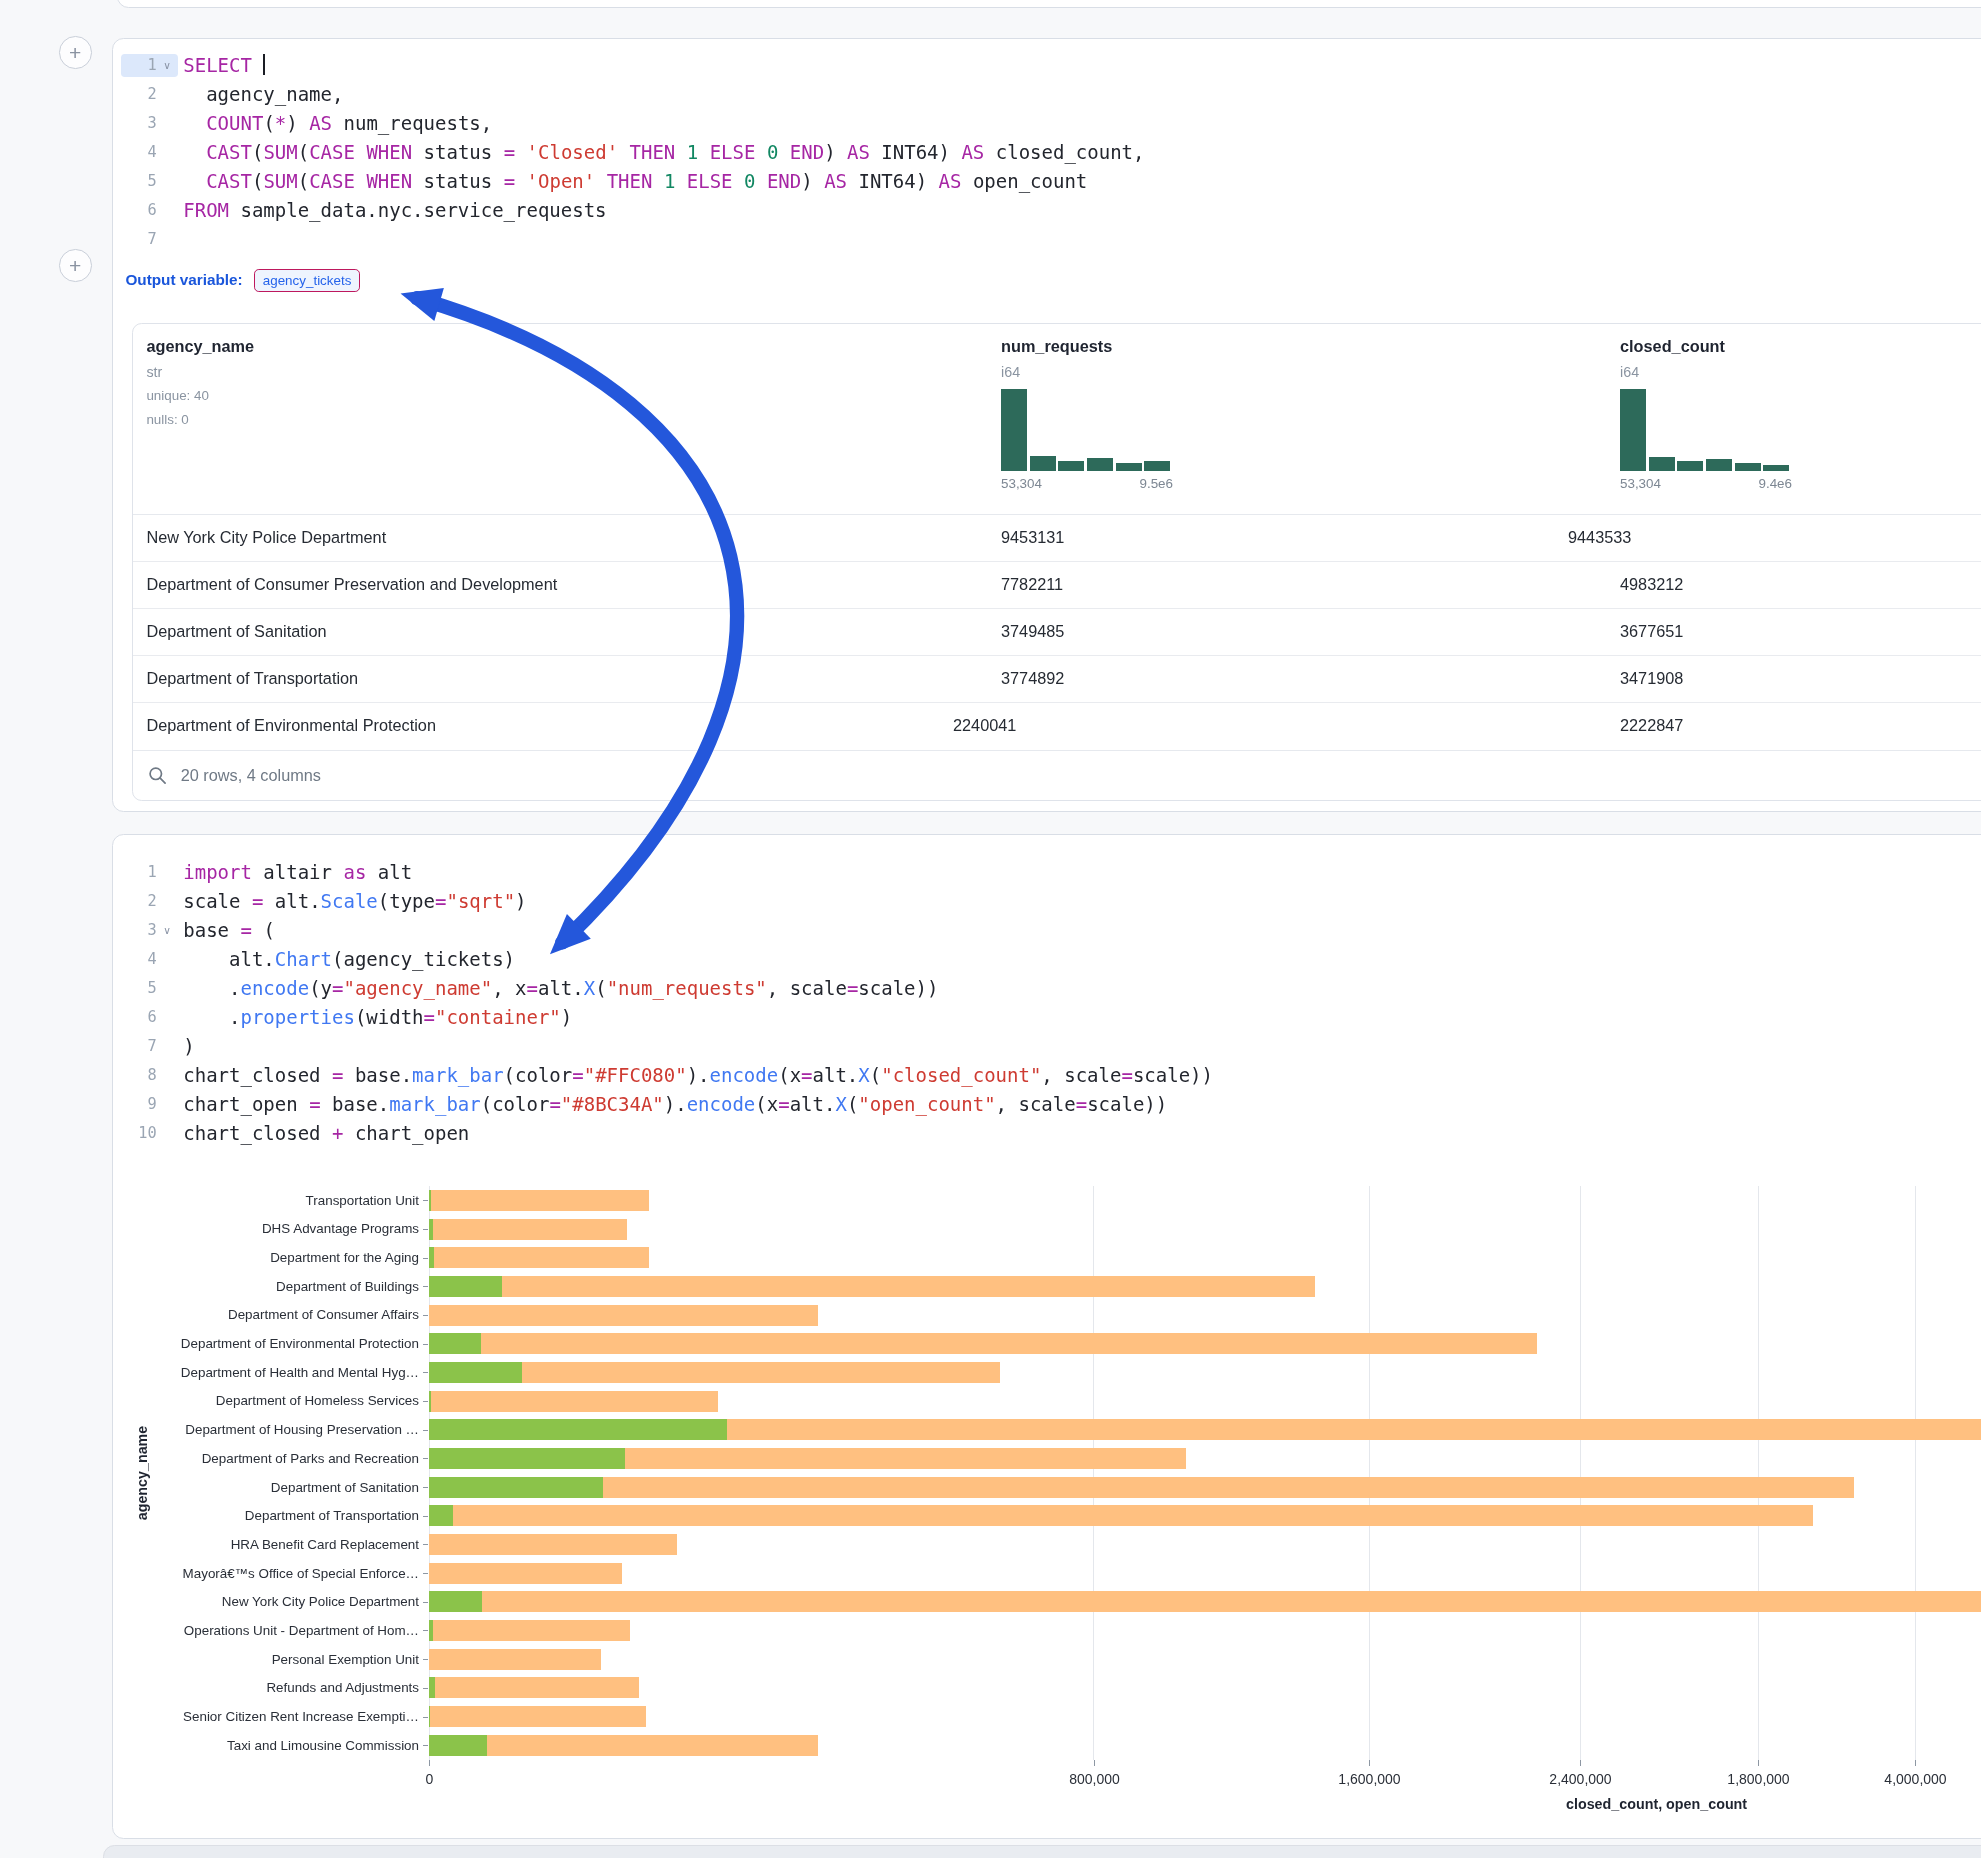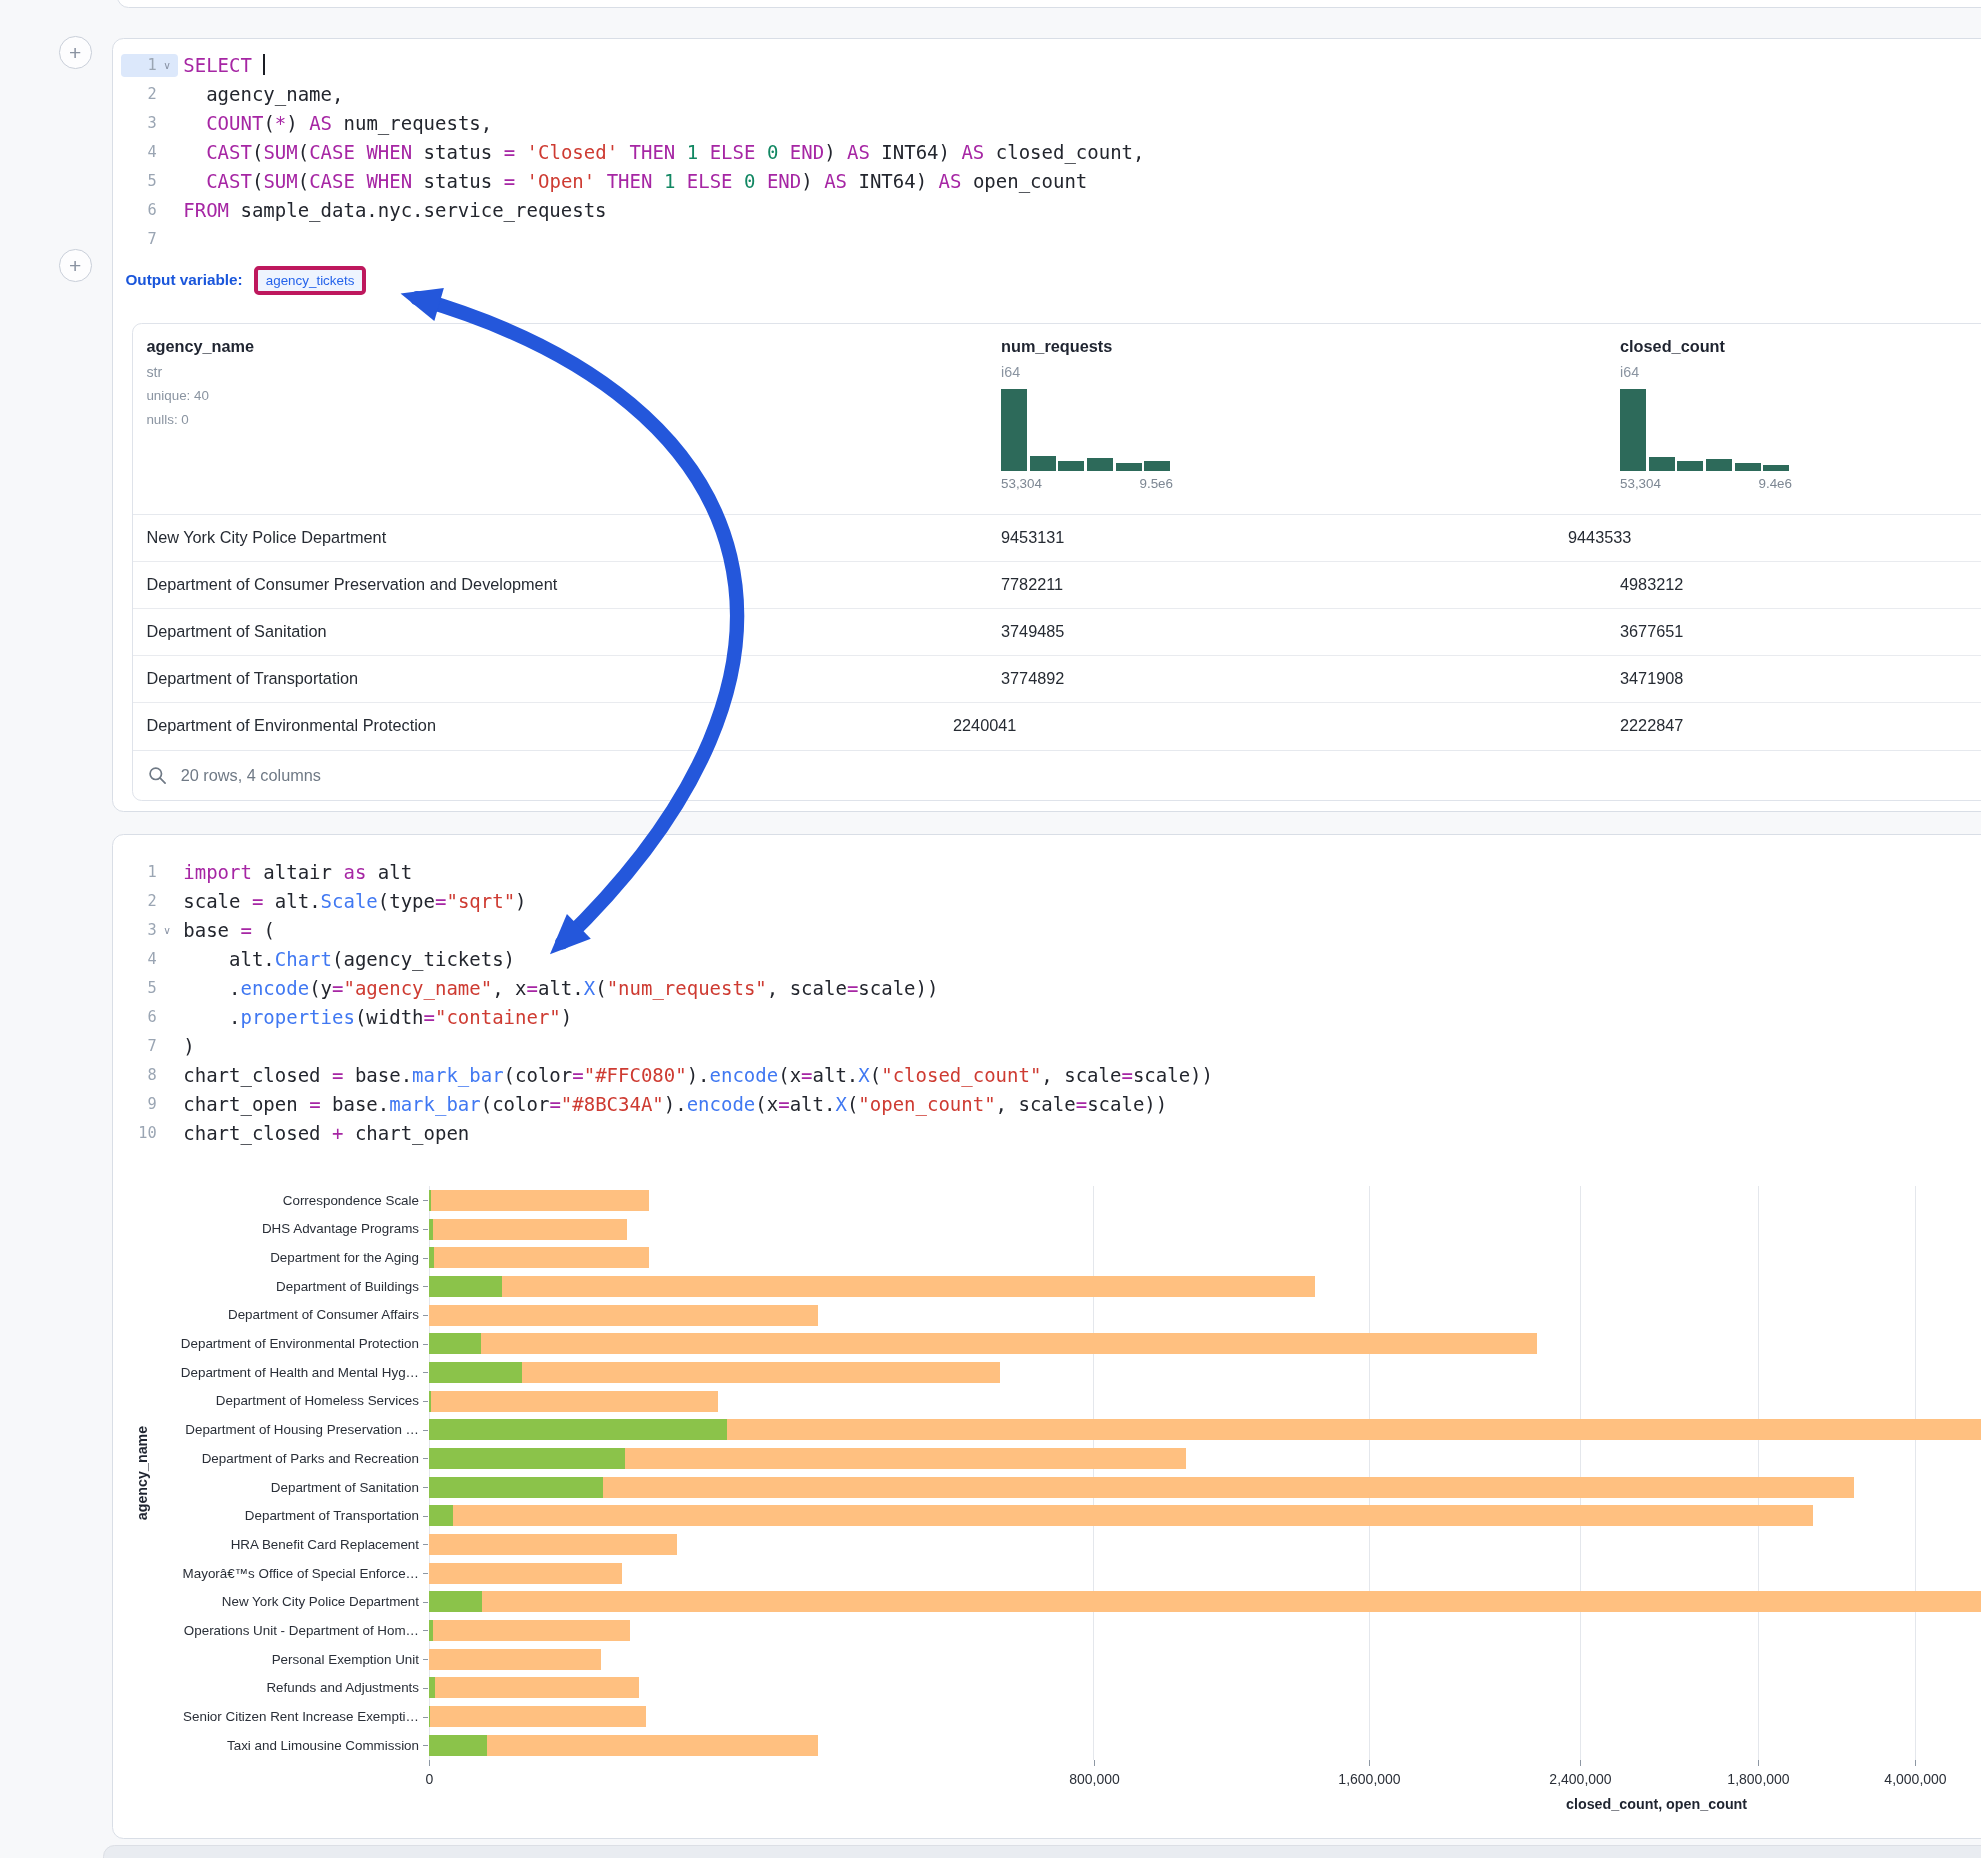--- a/index.html
+++ b/index.html
@@ -24,21 +24,21 @@
   .ctext{font:19px/29px "DejaVu Sans Mono",monospace;color:#23262e;white-space:pre;margin-left:5.7px}
   .tk-kw,.tk-op{color:#a626a4}
   .tk-str{color:#ce3b32}
   .tk-num{color:#118762}
   .tk-fn{color:#4078f2}
   .tk-pl{color:#23262e}
   .cursor{display:inline-block;width:1.9px;height:21px;background:#1a1d24;vertical-align:-3.8px}
 
   .output-row{display:flex;align-items:center;gap:11.5px;margin:13.4px 0 0 12.4px;height:27px}
   .ov-label{color:#1a56db;font-weight:bold;font-size:15.3px}
-  .chip{display:inline-block;max-width:115px;overflow:hidden;white-space:nowrap;background:#eef4fe;border:4px solid #be185d;color:#2563eb;font-size:13.4px;padding:2.9px 7.6px;border-radius:4.8px;cursor:pointer}
+  .chip{display:inline-block;max-width:115px;overflow:hidden;white-space:nowrap;background:#eef4fe;border:1px solid #be185d;color:#2563eb;font-size:13.4px;padding:2.9px 7.6px;border-radius:4.8px;cursor:pointer}
 
   .table-card{position:relative;margin:29px 0 0 19px;width:calc(100% - 19px);border:1px solid #dfe3ea;border-radius:9.6px;overflow:hidden;background:#fff}
   .thead{position:relative;height:191px;border-bottom:1px solid #e6e9ee}
   .hcol{position:absolute;top:0}
   .hname{font-size:16.3px;font-weight:bold;color:#1f2430;margin-top:13.4px}
   .htype{font-size:14.3px;color:#8a94a1;margin-top:7.6px}
   .hstat{font-size:13.4px;color:#8a94a1;margin-top:8.6px}
   .hstat:first-of-type{margin-top:13.4px}
   .hist{position:relative;width:172px;height:82px;margin-top:9.6px}
   .hist .hbar{position:absolute;bottom:0;background:#2d6a5a}
@@ -298,21 +298,21 @@
         <div class="xtick" style="left: 981px; top: 574px;"></div>
         <div class="xlab" style="left: 924px; top: 585px;">800,000</div>
         <div class="xtick" style="left: 1256px; top: 574px;"></div>
         <div class="xlab" style="left: 1199px; top: 585px;">1,600,000</div>
         <div class="xtick" style="left: 1467px; top: 574px;"></div>
         <div class="xlab" style="left: 1410px; top: 585px;">2,400,000</div>
         <div class="xtick" style="left: 1645px; top: 574px;"></div>
         <div class="xlab" style="left: 1588px; top: 585px;">1,800,000</div>
         <div class="xtick" style="left: 1802px; top: 574px;"></div>
         <div class="xlab" style="left: 1745px; top: 585px;">4,000,000</div>
-        <div class="ylab" style="top: 5.7px;">Correspondence Scale</div>
+        <div class="ylab" style="top: 5.7px;">Transportation Unit</div>
         <div class="ytick" style="left: 310px; top: 14.3px;"></div>
         <div class="ylab" style="top: 34px;">DHS Advantage Programs</div>
         <div class="ytick" style="left: 310px; top: 43px;"></div>
         <div class="ylab" style="top: 63px;">Department for the Aging</div>
         <div class="ytick" style="left: 310px; top: 72px;"></div>
         <div class="ylab" style="top: 92px;">Department of Buildings</div>
         <div class="ytick" style="left: 310px; top: 100px;"></div>
         <div class="ylab" style="top: 120px;">Department of Consumer Affairs</div>
         <div class="ytick" style="left: 310px; top: 129px;"></div>
         <div class="ylab" style="top: 149px;">Department of Environmental Protection</div>

